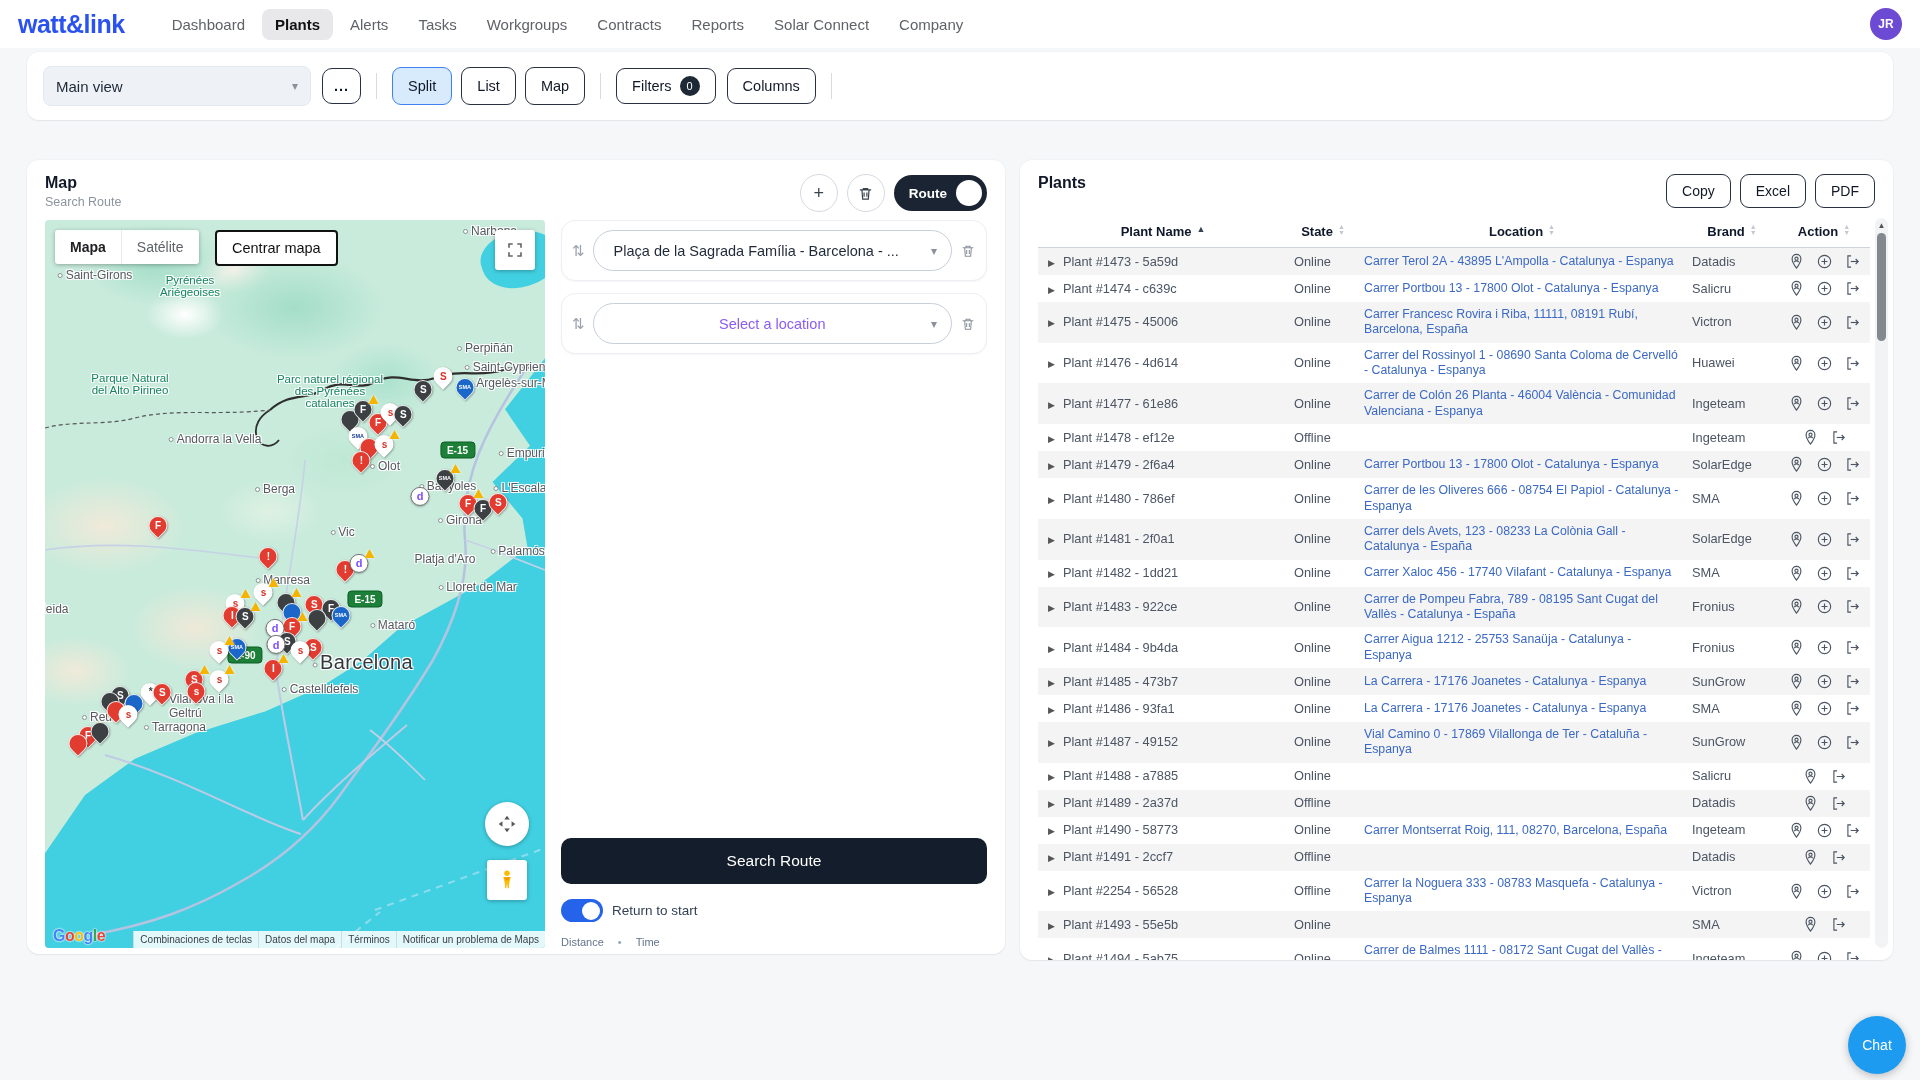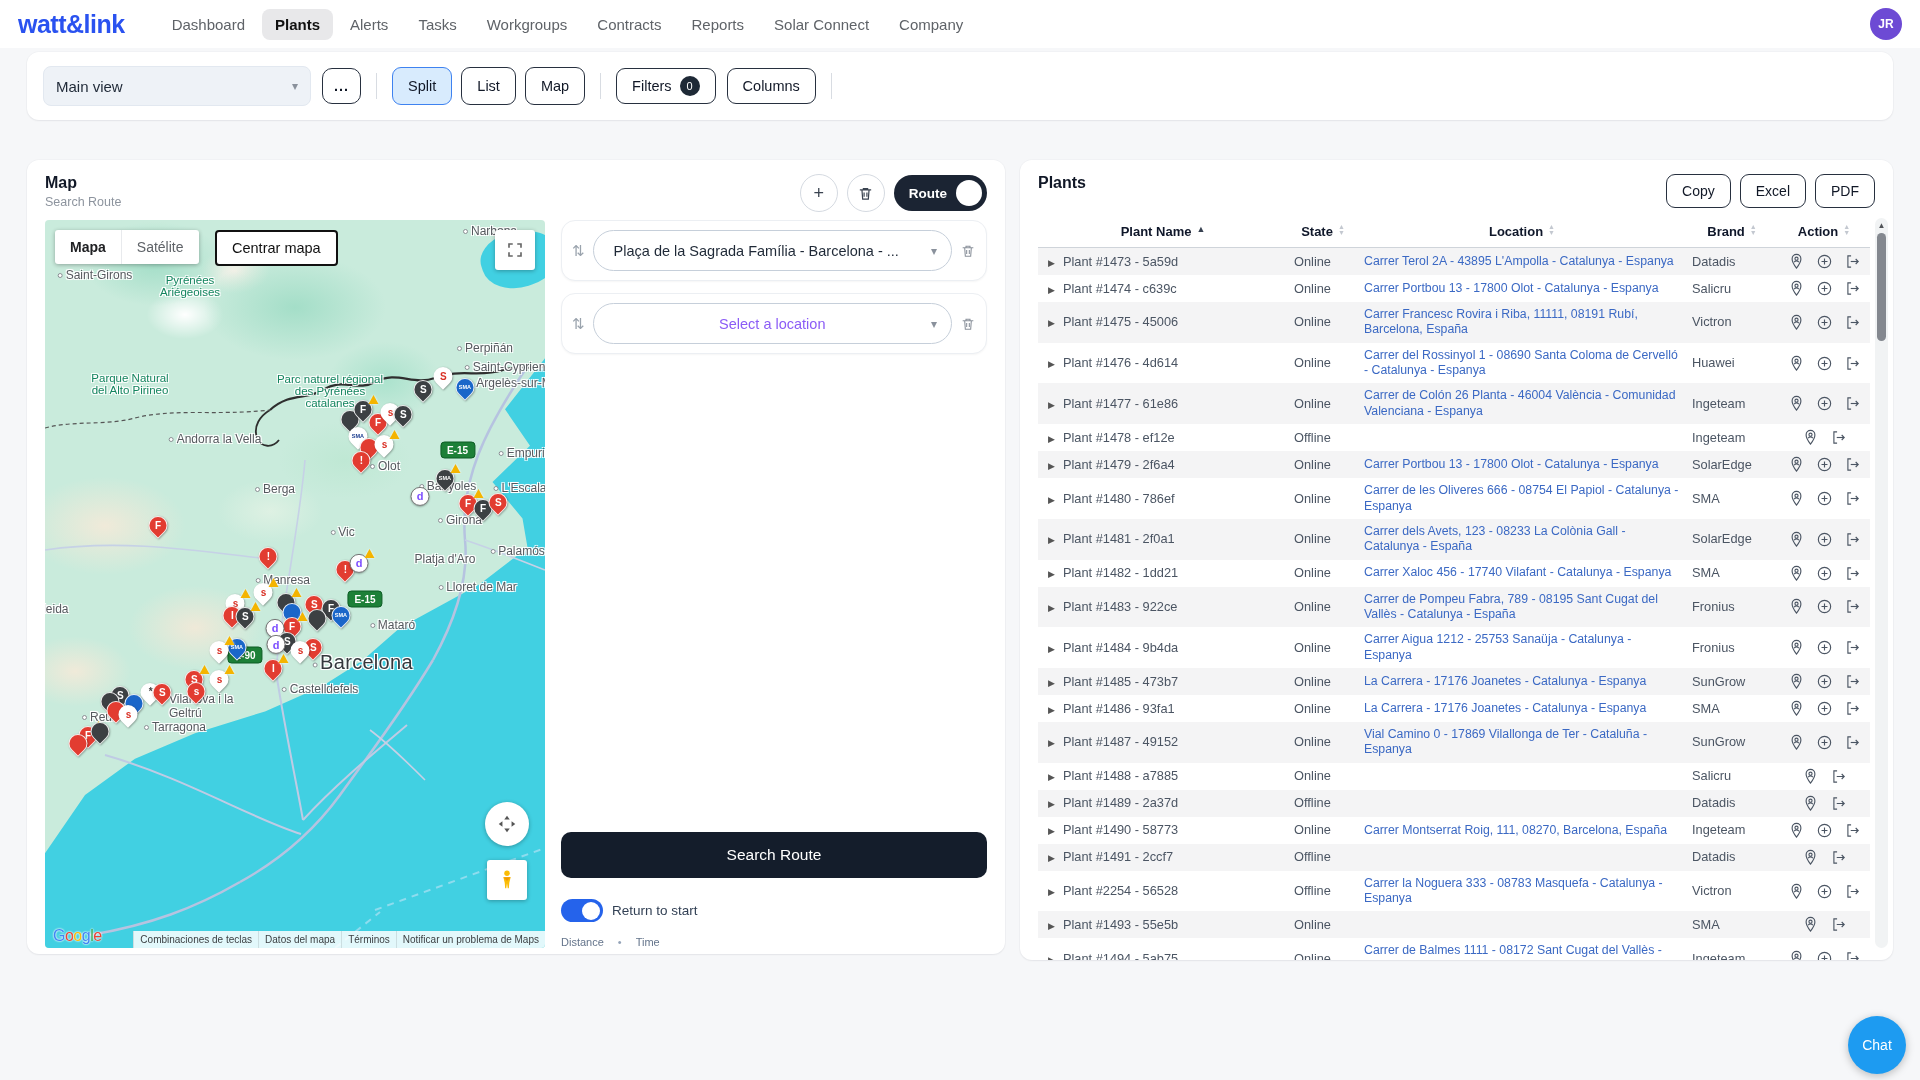--- a/index.html
+++ b/index.html
@@ -115,40 +115,40 @@
     cursor:pointer; z-index:5; }
   .fullscreen-btn { position:absolute; top:10px; right:10px; width:40px; height:40px; background:#fff;
     border:none; border-radius:3px; box-shadow:0 1px 4px rgba(0,0,0,.3); display:flex; align-items:center;
     justify-content:center; cursor:pointer; z-index:5; }
   .pan-btn { position:absolute; right:16px; bottom:102px; width:44px; height:44px; border-radius:50%;
     background:#fff; border:none; box-shadow:0 1px 4px rgba(0,0,0,.3); display:flex; align-items:center;
     justify-content:center; cursor:pointer; z-index:5; }
   .pegman-btn { position:absolute; right:18px; bottom:48px; width:40px; height:40px; background:#fff;
     border:none; border-radius:3px; box-shadow:0 1px 4px rgba(0,0,0,.3); display:flex; align-items:center;
     justify-content:center; cursor:pointer; z-index:5; }
-  .google-logo { position:absolute; left:8px; bottom:3px; z-index:6; font-size:16px; font-weight:normal;
+  .google-logo { position:absolute; left:8px; bottom:3px; z-index:6; font-size:16px; font-weight:bold;
     letter-spacing:-0.5px; text-shadow:0 0 2px #fff,0 0 2px #fff; }
   .map-attrib { position:absolute; right:0; bottom:0; display:flex; z-index:6; }
   .attrib-item { background:rgba(255,255,255,.85); font-size:10px; color:#3c4043; padding:3px 6px;
     border-left:1px solid rgba(0,0,0,.1); cursor:pointer; white-space:nowrap; }
 
   
   .route-col { flex:1; display:flex; flex-direction:column; height:728px; }
   .stop-card { border:1px solid #eceff3; border-radius:14px; padding:9px 10px; display:flex;
     align-items:center; gap:8px; background:#fff; box-shadow:0 1px 2px rgba(0,0,0,.04); margin-bottom:12px; }
   .drag { color:#9aa3ad; font-size:15px; cursor:grab; }
   .stop-select { flex:1; display:flex; align-items:center; border:1px solid #c6cfda; border-radius:9999px;
     height:41px; padding:0 14px 0 20px; cursor:pointer; background:#fff; }
   .stop-select .val { flex:1; font-size:14.5px; color:#1f2937; white-space:nowrap; overflow:hidden; }
   .stop-select.placeholder .val { color:#8b5cf6; text-align:center; }
   .stop-trash { background:none; border:none; cursor:pointer; display:flex; }
   .route-spacer { flex:1; }
   .search-route-btn { height:46px; background:#141d2b; color:#fff; border:none; border-radius:10px;
     font-size:15.5px; font-family:inherit; cursor:pointer; width:100%; }
-  .toggle-row { display:flex; align-items:center; gap:9px; margin-top:21px; font-size:13.5px; color:#334155;text-align:right; }
+  .toggle-row { display:flex; align-items:center; gap:9px; margin-top:15px; font-size:13.5px; color:#334155;text-align:right; }
   .switch { width:42px; height:23px; border-radius:12px; background:#2563eb; position:relative; cursor:pointer; }
   .switch .knob { position:absolute; right:3px; top:2.5px; width:18px; height:18px; background:#fff; border-radius:50%; }
   .dt-row { display:flex; align-items:center; gap:14px; margin-top:14px; font-size:11px; color:#64748b; }
   .dt-row .dot { color:#94a3b8; }
 
   
   .plants-panel { flex:1; padding:14px 18px 8px; position:relative; height:800px; overflow:hidden; }
   .plants-table { width:calc(100% - 22px); border-collapse:collapse; table-layout:fixed; margin-top:8px; }
   .plants-table th { font-size:13px; font-weight:bold; color:#0f172a; padding:8px 4px;
     border-bottom:1.5px solid #cfd4da; text-align:center; }

